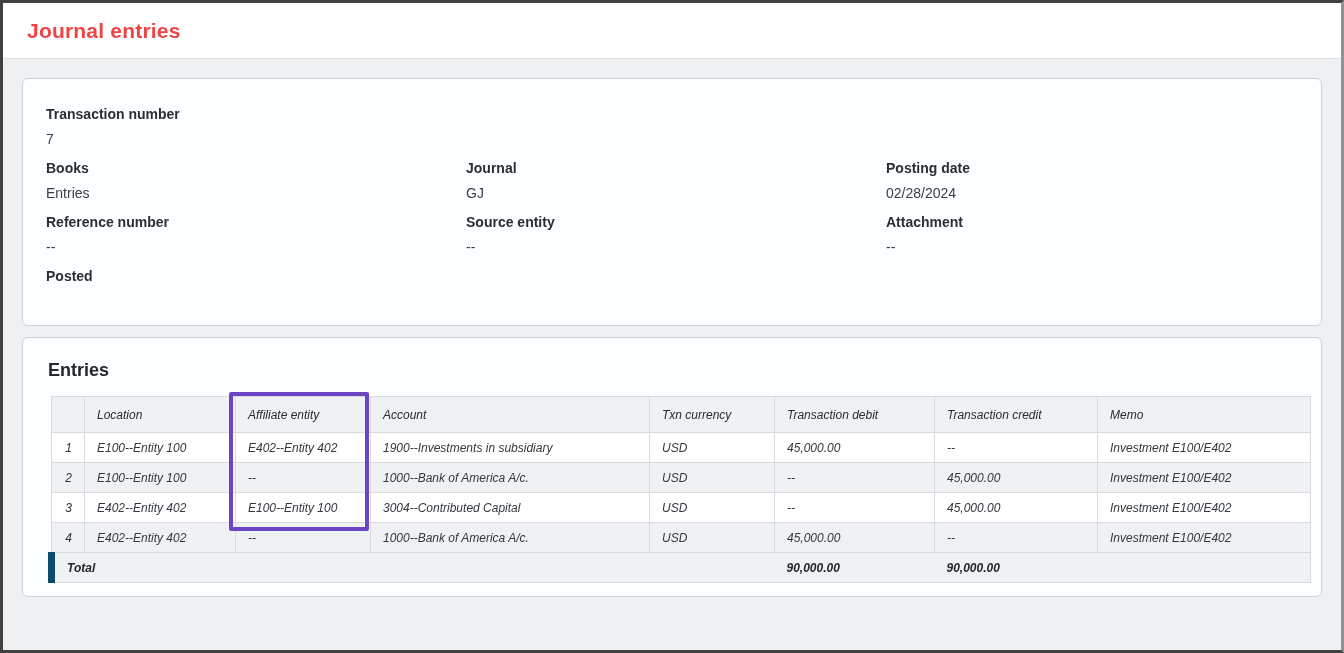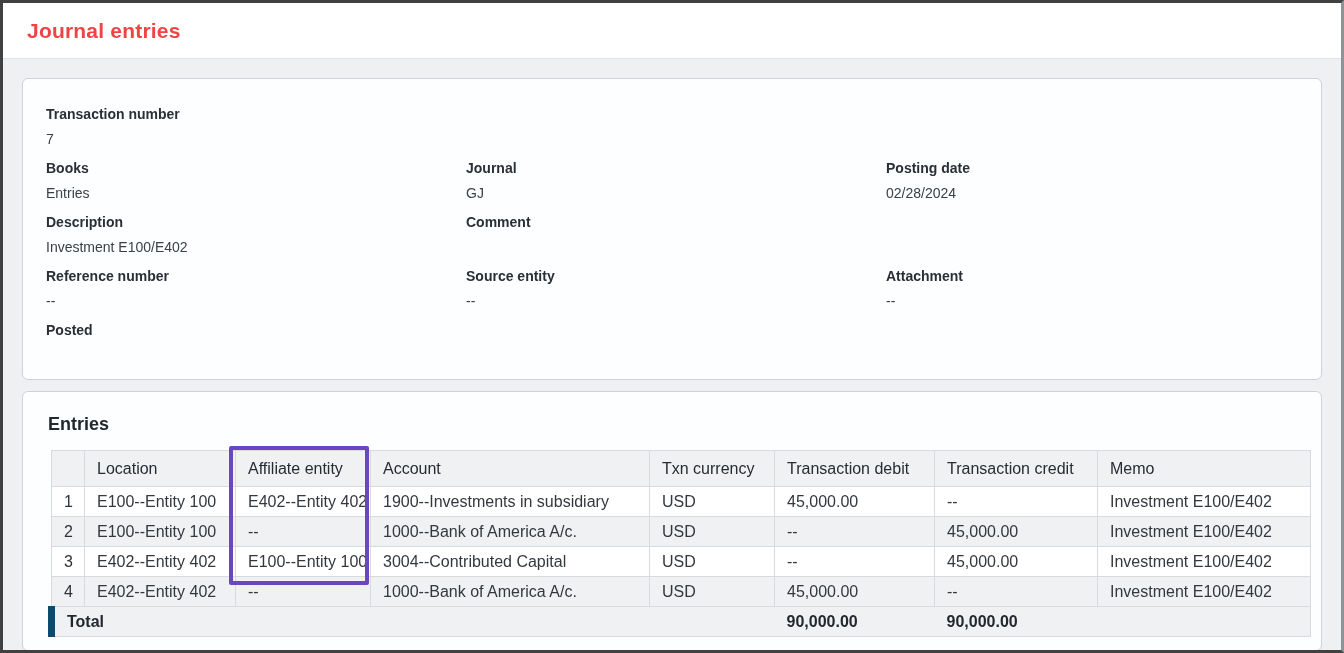--- a/index.html
+++ b/index.html
@@ -58,22 +58,23 @@
     font-size:18px;
     font-weight:700;
     color:#23282e;
     margin-bottom:15px;
   }
   .table-wrap { position:relative; width:1259px; }
   table.entries {
     width:1259px;
     table-layout:fixed;
     border-collapse:collapse;
-    font-size:16px;
+    font-size:12px;
     color:#33383e;
+    font-style:italic;
   }
   table.entries th, table.entries td {
     border:1px solid #d7dbdf;
     padding:0 12px;
     overflow:hidden;
     white-space:nowrap;
   }
   table.entries thead th {
     background:#eff1f2;
     height:36px;
@@ -127,30 +128,20 @@
         <div class="flabel">Books</div>
         <div class="fvalue">Entries</div>
       </div>
       <div class="field c2">
         <div class="flabel">Journal</div>
         <div class="fvalue">GJ</div>
       </div>
       <div class="field c3">
         <div class="flabel">Posting date</div>
         <div class="fvalue">02/28/2024</div>
-      </div>
-    </div>
-    <div class="drow">
-      <div class="field c1">
-        <div class="flabel">Description</div>
-        <div class="fvalue">Investment E100/E402</div>
-      </div>
-      <div class="field c2">
-        <div class="flabel">Comment</div>
-        <div class="fvalue"></div>
       </div>
     </div>
     <div class="drow">
       <div class="field c1">
         <div class="flabel">Reference number</div>
         <div class="fvalue">--</div>
       </div>
       <div class="field c2">
         <div class="flabel">Source entity</div>
         <div class="fvalue">--</div>

